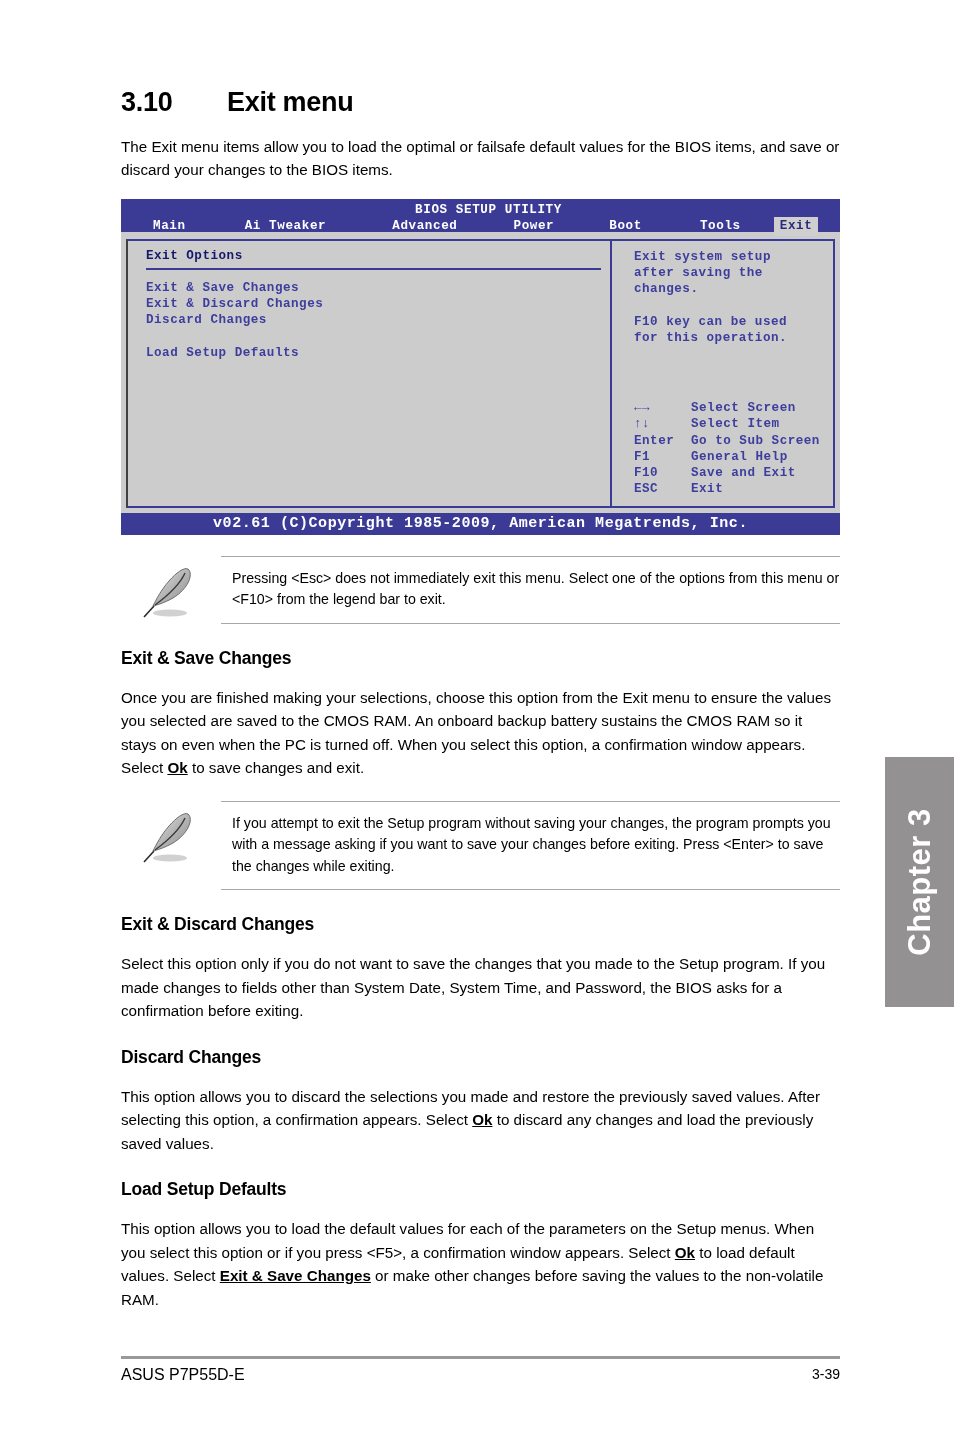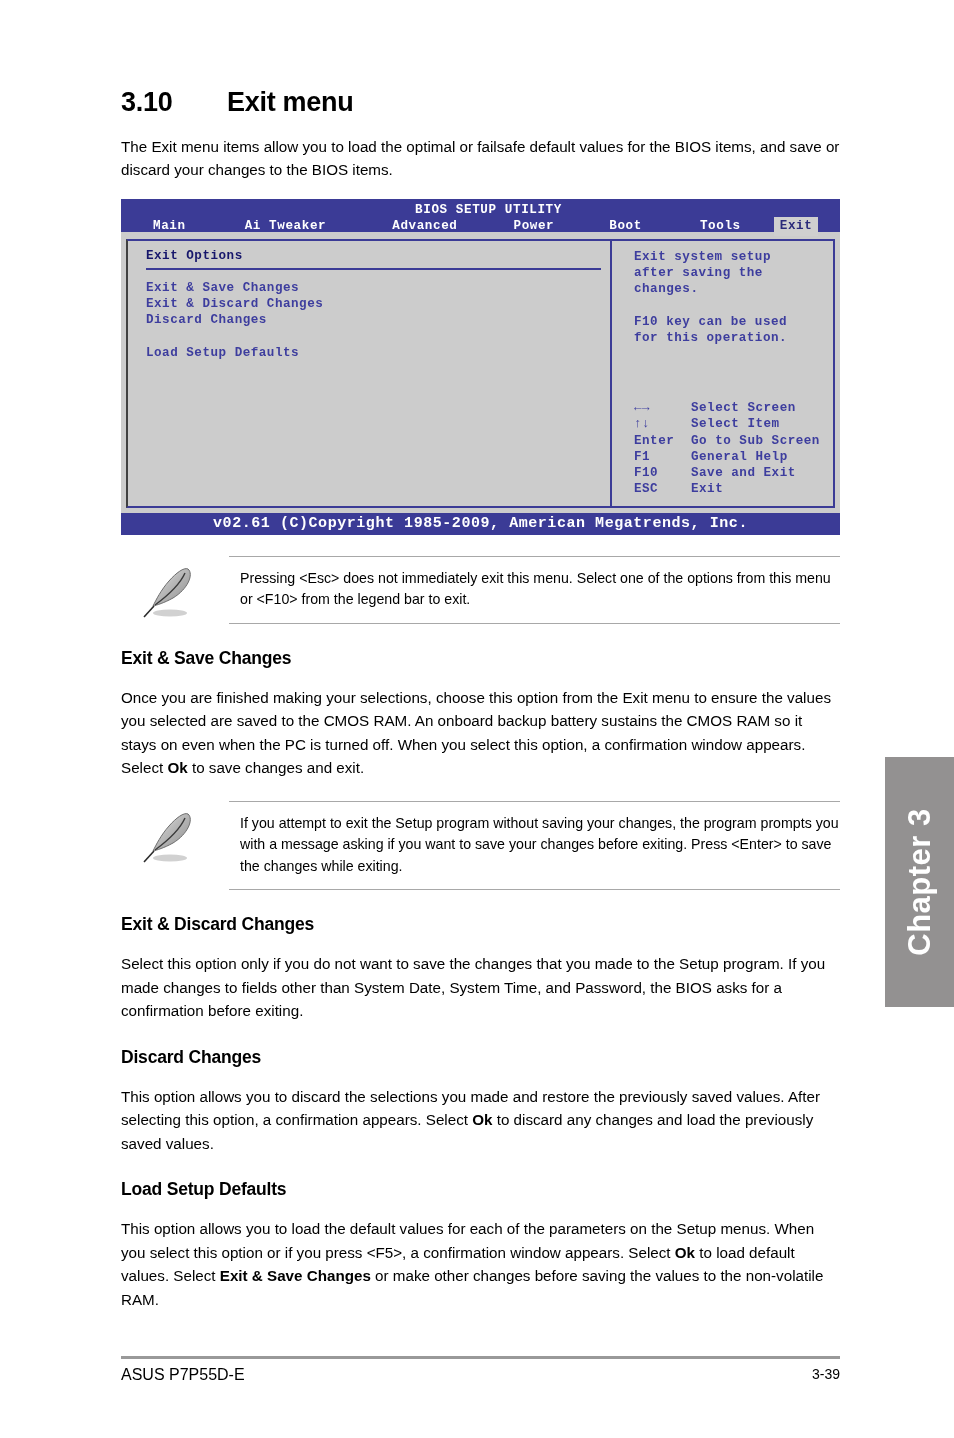--- a/index.html
+++ b/index.html
@@ -203,21 +203,20 @@
     height: 22px;
     line-height: 14px;
   }
 
   
   .note {
     margin-top: 21px;
     display: flex;
     align-items: flex-start;
     width: 719px;
-    gap: 8px;
   }
   .note-icon {
     width: 100px;
     flex: 0 0 100px;
     padding-top: 6px;
     display: flex;
     justify-content: center;
   }
   .note-box {
     flex: 1;
@@ -245,21 +244,21 @@
     font-size: 16px;
     font-family: "Liberation Sans", sans-serif;
   }
   .footer-right {
     position: absolute;
     right: 114px; top: 1366px;
     font-size: 14px;
     font-family: "Liberation Sans", sans-serif;
   }
 
-  b.inline { font-weight: bold; }
+  b.inline { font-weight: bold; text-decoration: underline; }
 </style>
 </head>
 <body>
 
 <div class="page">
 
   <div class="chapter-tab">
     <span>Chapter 3</span>
   </div>
 

